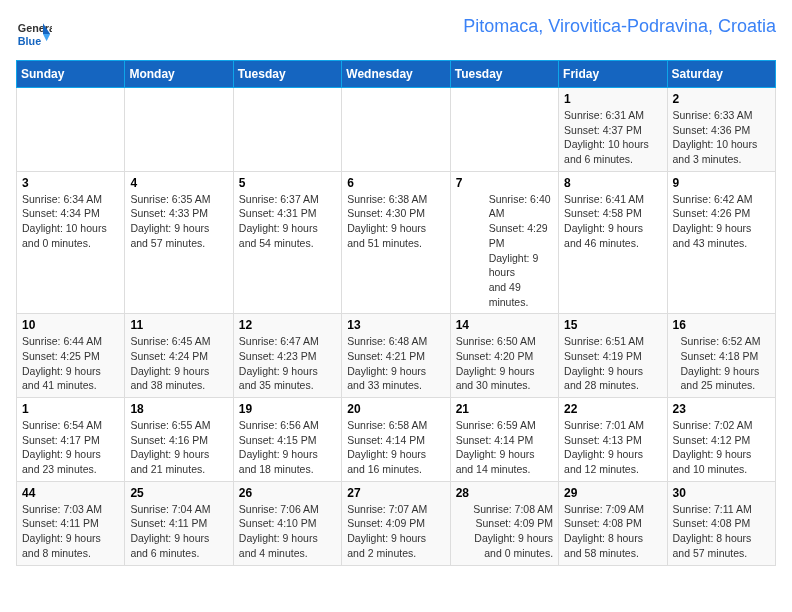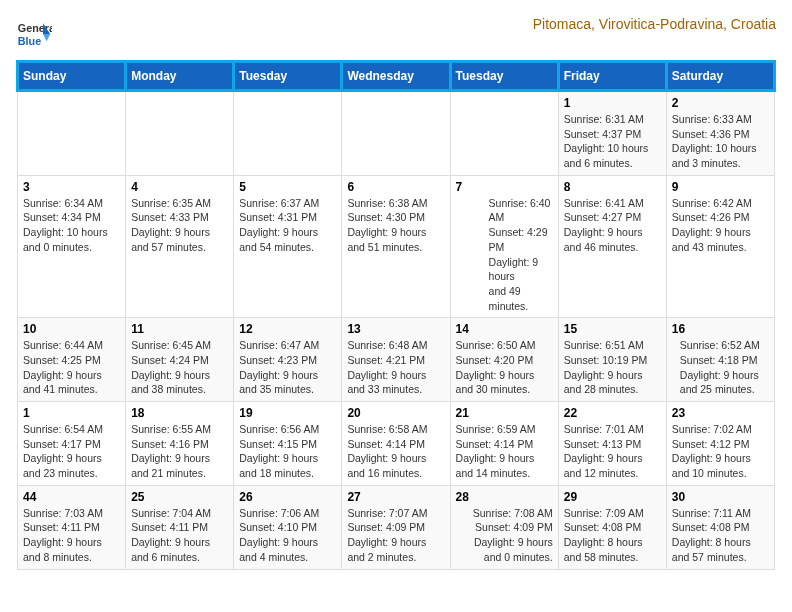--- a/index.html
+++ b/index.html
@@ -27,38 +27,38 @@
     }
     .title-area {
       text-align: right;
     }
     .month-title {
       font-size: 32px;
       font-weight: normal;
       color: #333;
     }
     .subtitle {
-      font-size: 14px;
-      color: #a16207;
+      font-size: 18px;
+      color: #3b82f6;
     }
     table {
       width: 100%;
       border-collapse: collapse;
       font-size: 11px;
     }
     thead tr {
       background-color: #1565c0;
       color: #fff;
     }
     thead th {
       padding: 6px 4px;
       text-align: left;
       font-size: 12px;
       font-weight: bold;
-      border: 3px solid #0ea5e9;
+      border: 1px solid #0ea5e9;
     }
     tbody tr {
       border-bottom: 1px solid #ccc;
     }
     tbody td {
       border: 1px solid #ddd;
       padding: 4px 5px;
       vertical-align: top;
       width: calc(100% / 7);
       height: 80px;
@@ -166,21 +166,21 @@
         <td>
           <span class="day-number">7</span>
           <div class="day-info" style="white-space: pre-line; margin-left: 33px;">Sunrise: 6:40 AM
 Sunset: 4:29 PM
 Daylight: 9 hours
 and 49 minutes.</div>
         </td>
         <td>
           <span class="day-number">8</span>
           <div class="day-info" style="white-space: pre-line;">Sunrise: 6:41 AM
-Sunset: 4:27 PM
+Sunset: 4:58 PM
 Daylight: 9 hours
 and 46 minutes.</div>
         </td>
         <td>
           <span class="day-number">9</span>
           <div class="day-info" style="white-space: pre-line;">Sunrise: 6:42 AM
 Sunset: 4:26 PM
 Daylight: 9 hours
 and 43 minutes.</div>
         </td>
@@ -217,21 +217,21 @@
         <td>
           <span class="day-number">14</span>
           <div class="day-info" style="white-space: pre-line;">Sunrise: 6:50 AM
 Sunset: 4:20 PM
 Daylight: 9 hours
 and 30 minutes.</div>
         </td>
         <td>
           <span class="day-number">15</span>
           <div class="day-info" style="white-space: pre-line;">Sunrise: 6:51 AM
-Sunset: 10:19 PM
+Sunset: 4:19 PM
 Daylight: 9 hours
 and 28 minutes.</div>
         </td>
         <td>
           <span class="day-number">16</span>
           <div class="day-info" style="white-space: pre-line; margin-left: 8px;">Sunrise: 6:52 AM
 Sunset: 4:18 PM
 Daylight: 9 hours
 and 25 minutes.</div>
         </td>

